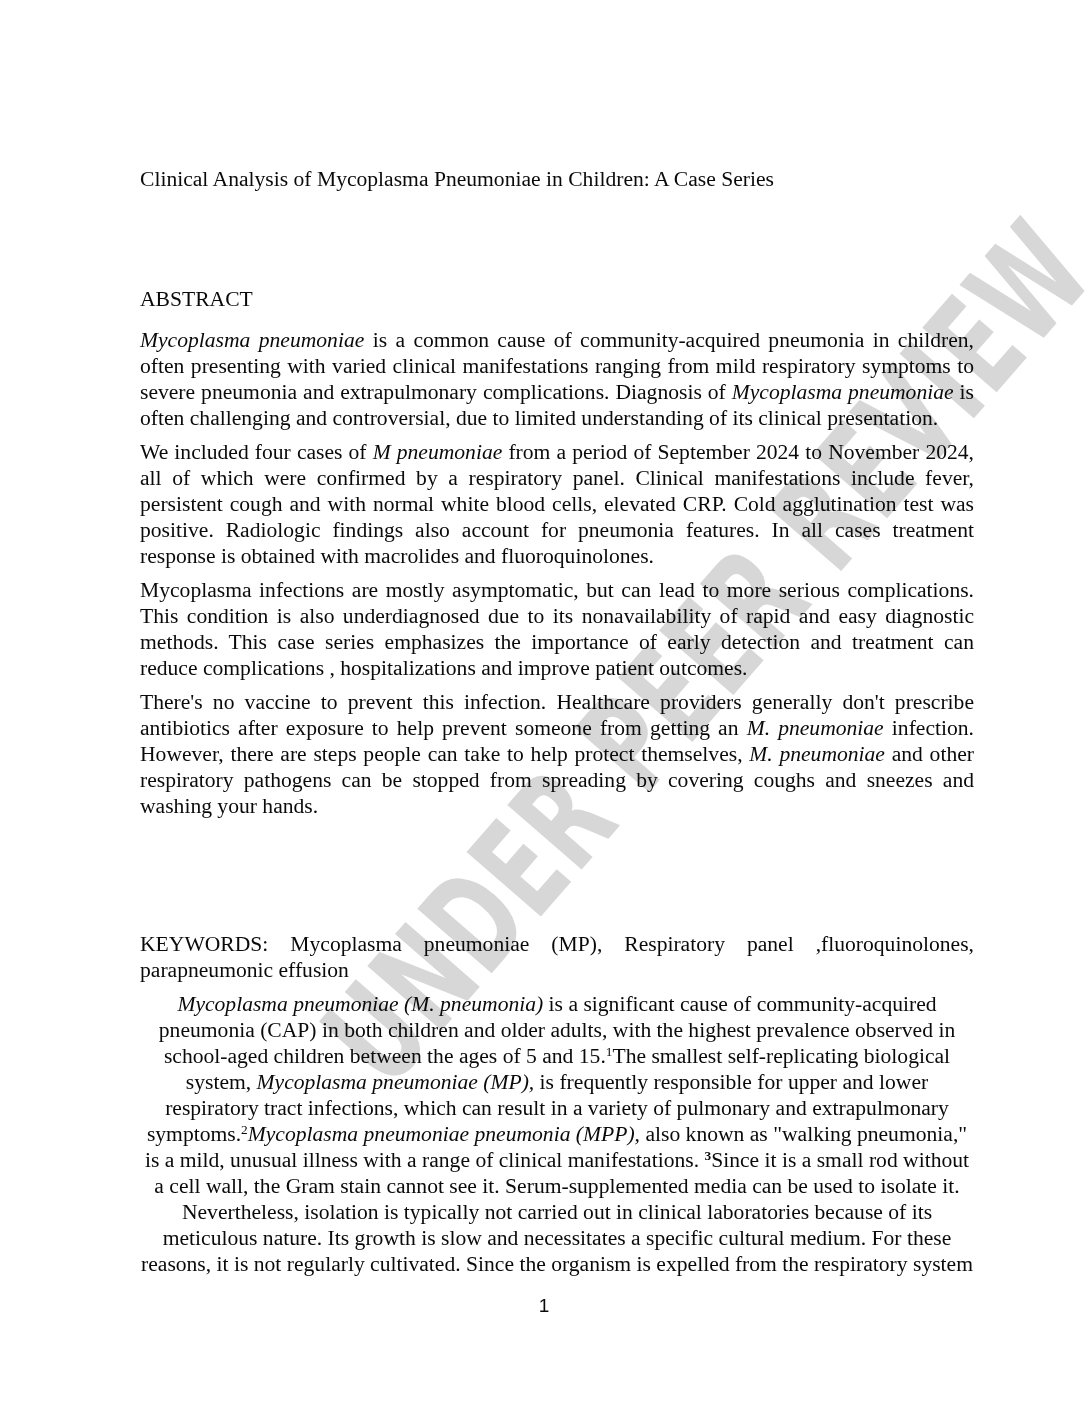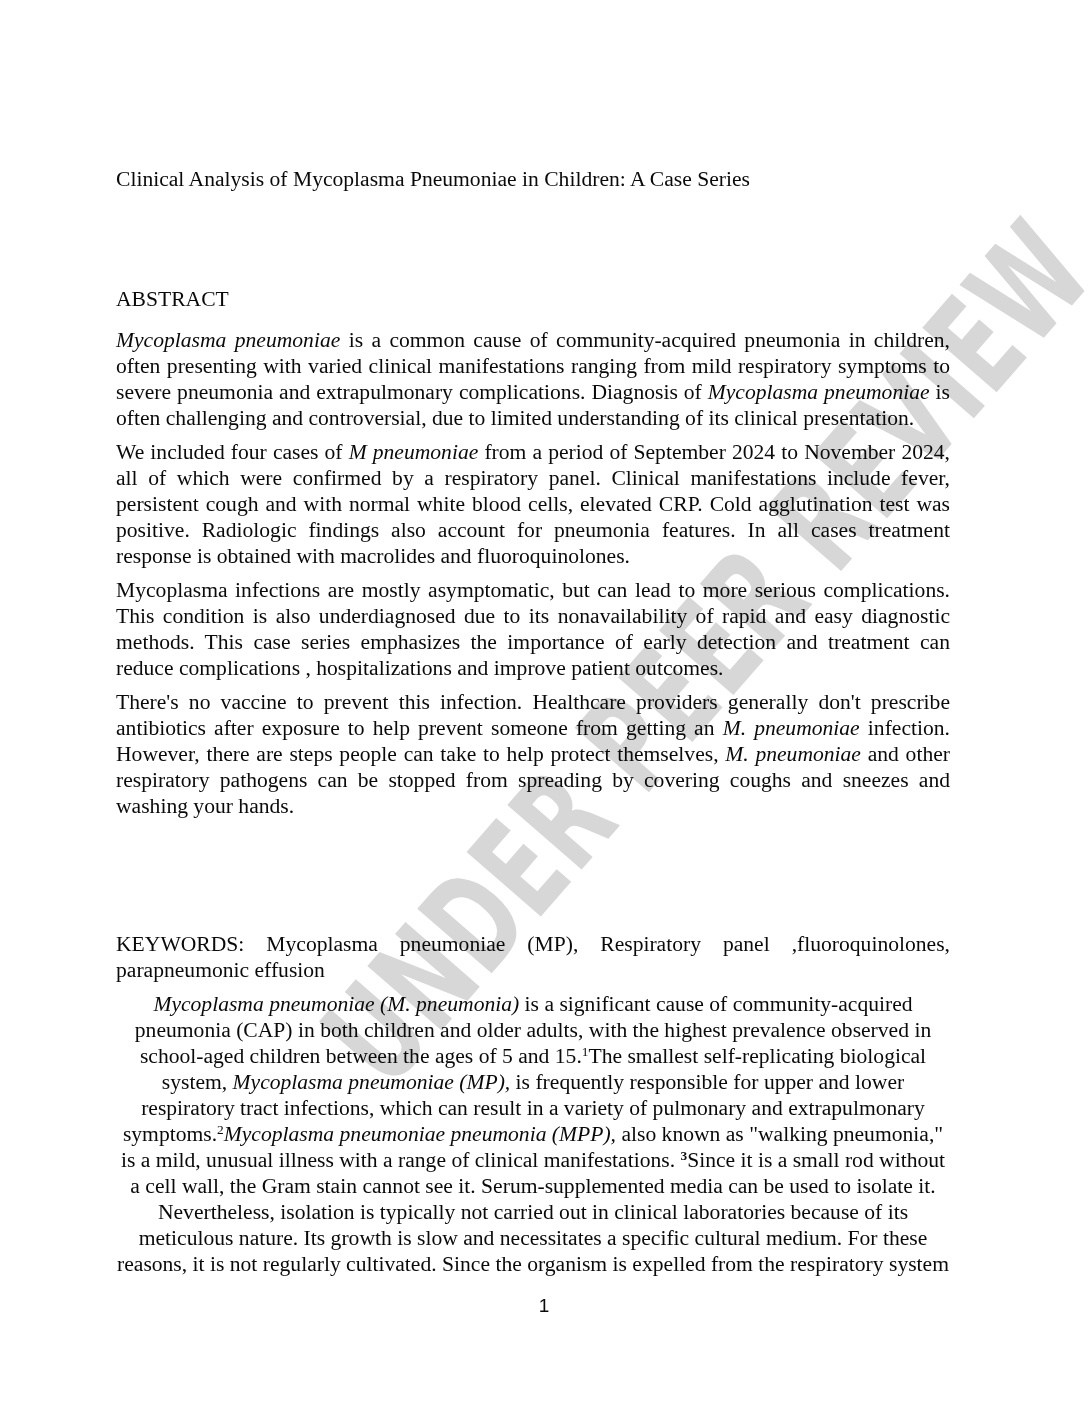--- a/index.html
+++ b/index.html
@@ -30,21 +30,21 @@
     transform: scaleX(0.66);
     transform-origin: center;
     font-family: "DejaVu Sans", sans-serif;
     font-weight: bold;
     font-size: 135px;
     color: #d7d7d7;
     letter-spacing: 2px;
   }
   .content {
     position: absolute;
-    left: 116px;
+    left: 140px;
     top: 166px;
     width: 834px;
     z-index: 1;
     font-size: 21.6px;
     line-height: 26px;
   }
   .doc-title { margin: 0 0 94px 0; }
   .heading { margin: 0 0 15px 0; }
   .para { margin: 0 0 8px 0; hyphens: none; }
   .para.just { text-align: justify; }

